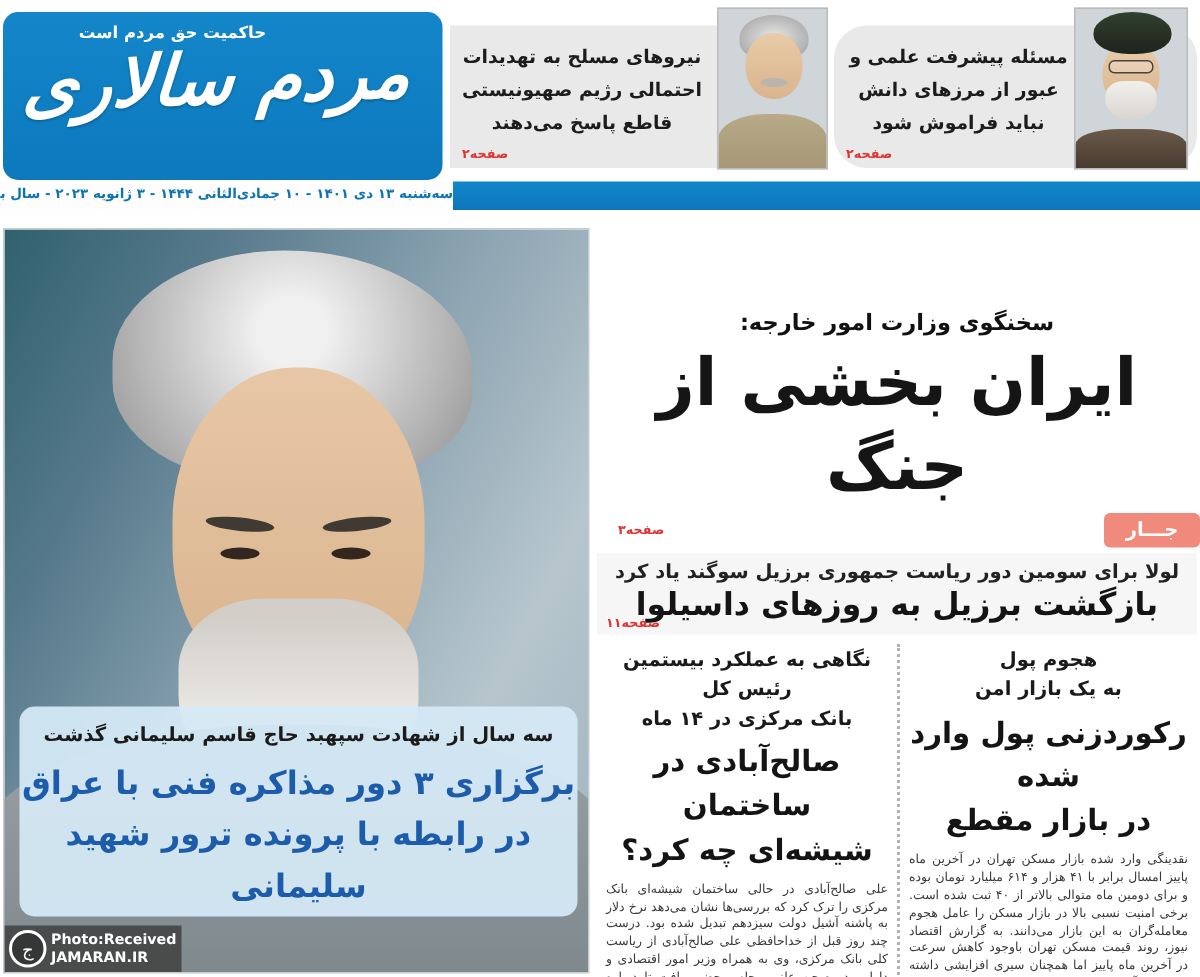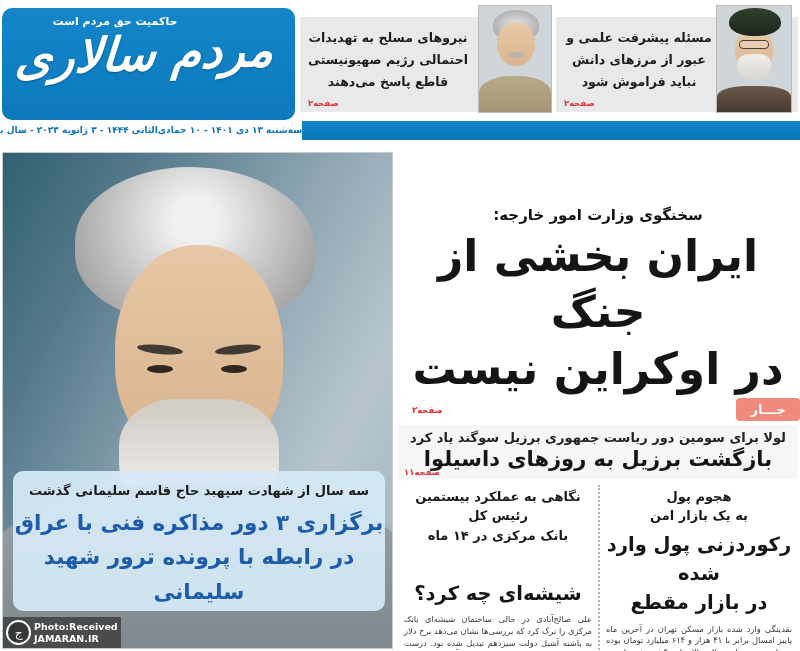--- a/index.html
+++ b/index.html
@@ -12,21 +12,21 @@
               color:#fff; overflow:hidden; }
   .masthead .tagline { position:absolute; top:7px; left:38px; width:150px;
               font-size:11px; font-weight:bold; text-align:center; direction:rtl; }
   .masthead .title { position:absolute; top:18px; right:14px; left:6px; text-align:center;
               font-size:47px; font-weight:bold; font-style:italic; letter-spacing:2px;
               transform:skewX(-6deg) rotate(-2deg); direction:rtl; text-shadow:0 1px 2px rgba(0,0,0,.25); }
 
   
   .topbox { position:absolute; top:17px; height:95px; background:#e9e9e9; }
   .topbox.one { left:300px; width:252px; }
-  .topbox.two { left:556px; width:242px; }
+  .topbox.two { left:556px; width:242px;border-radius:22px; }
   .topbox .txt { position:absolute; inset:10px 84px 16px 8px; direction:rtl;
               text-align:center; font-size:12.5px; font-weight:bold; color:#1c1c1c; line-height:1.75; }
   .topbox .page { position:absolute; left:8px; bottom:4px; font-size:8.5px; font-weight:bold;
               color:#e03434; direction:rtl; }
   .headshot { position:absolute; top:-12px; width:74px; height:108px; overflow:hidden;
               border:1px solid #bbb; background:#cfd5d8; }
   .topbox.one .headshot { right:0; }
   .topbox.two .headshot { right:6px; width:76px; }
   .headshot .hair { position:absolute; top:4px; left:14px; width:46px; height:30px;
               border-radius:50% 50% 40% 40%; background:radial-gradient(#e7e7e7,#9c9c9c); }
@@ -175,21 +175,20 @@
       <div>JAMARAN.IR</div>
     </div>
   </div>
 </div>
 
 <div class="main-col">
 
   <div class="lead-kicker">سخنگوی وزارت امور خارجه:</div>
   <div class="lead-hl">
     <span>ایران بخشی از جنگ</span><br>
-    <span>در اوکراین نیست</span>
   </div>
   <div class="pagerow">
     <span class="page-tag">صفحه۳</span>
     <span class="jaar">جـــار</span>
   </div>
 
   <div class="brazil-box">
     <div class="kicker">لولا برای سومین دور ریاست جمهوری برزیل سوگند یاد کرد</div>
     <div class="hl">بازگشت برزیل به روزهای داسیلوا</div>
     <span class="page-tag">صفحه۱۱</span>
@@ -208,21 +207,21 @@
       <div class="body">نقدینگی وارد شده بازار مسکن تهران در آخرین ماه پاییز امسال برابر با ۴۱ هزار و ۶۱۴ میلیارد تومان بوده و برای دومین ماه متوالی بالاتر از ۴۰ ثبت شده است. برخی امنیت نسبی بالا در بازار مسکن را عامل هجوم معامله‌گران به این بازار می‌دانند. به گزارش اقتصاد نیوز، روند قیمت مسکن تهران باوجود کاهش سرعت در آخرین ماه پاییز اما همچنان سیری افزایشی داشته است. در آخرین ماه پاییزی کشور قیمت مسکن تهران وارد کانال ۴۸ میلیون تومان شد که در این شهر بی‌سابقه بوده است. در کنار رشد قیمت، آمارها خبر از افزایش تعداد معاملات در این مقطع داشته که برای دومین ماه متوالی به ثبت رسیده است.</div>
 
     </div>
 
     <div class="col">
       <div class="kicker">
         <span>نگاهی به عملکرد بیستمین رئیس کل</span><br>
         <span>بانک مرکزی در ۱۴ ماه</span>
       </div>
       <div class="hl">
-        <br>
+        <span>صالح‌آبادی در ساختمان</span><br>
         <span>شیشه‌ای چه کرد؟</span>
       </div>
       <div class="body">علی صالح‌آبادی در حالی ساختمان شیشه‌ای بانک مرکزی را ترک کرد که بررسی‌ها نشان می‌دهد نرخ دلار به پاشنه آشیل دولت سیزدهم تبدیل شده بود. درست چند روز قبل از خداحافظی علی صالح‌آبادی از ریاست کلی بانک مرکزی، وی به همراه وزیر امور اقتصادی و دارایی در صحن علنی مجلس حضور یافت تا درباره دلایل رشد قیمت دلار و سایر ارزها توضیح دهد. بیستمین رئیس کل بانک مرکزی با تکرار این نکته که ذخایر ارزی بانک مرکزی بالاست، وعده داد با ابزار نرخ سود بانکی، آرامش به زودی در بازارهای پولی و مالی برقرار شود اما داستان به اینجا ختم نشد. به گزارش خبر آنلاین، در رفتن لنگر نرخ ارز، قیمت سایر کالاهای...</div>
 
     </div>
   </div>
 
 </div>
 
 </body></html>

